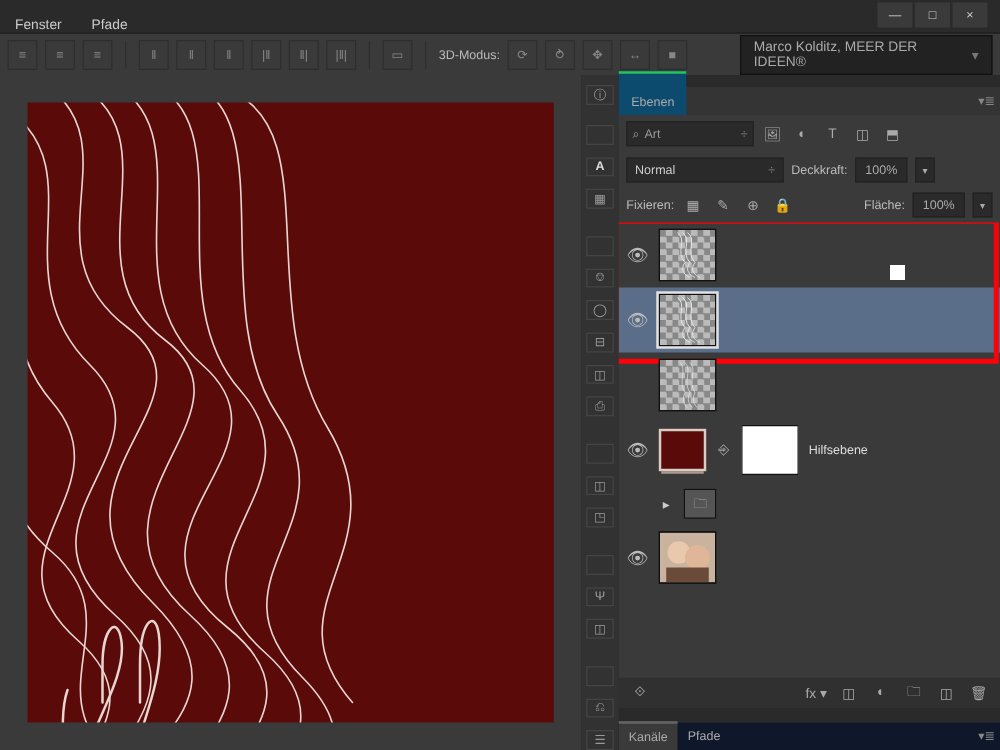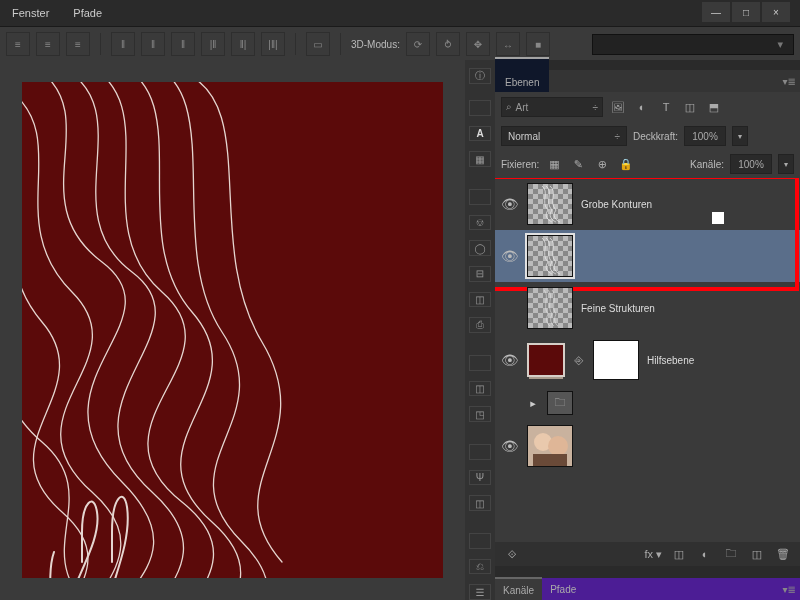--- a/index.html
+++ b/index.html
@@ -1,35 +1,35 @@
 <!DOCTYPE html>
 <html><head>
 <meta charset="utf-8">
 <style>
   html,body{margin:0;padding:0;width:800px;height:600px;background:#1e1e1e;font-family:Tahoma,Arial,sans-serif;font-size:11px;color:#aaa;overflow:hidden}
-  .menubar{height:26px;background:#2a2a2a;display:flex;align-items:center;padding:0 12px;gap:24px;border-bottom:1px solid #1a1a1a}
+  .menubar{height:26px;background:#2a2a2a;display:flex;align-items:flex-end;padding:0 12px;gap:24px;border-bottom:1px solid #1a1a1a}
   .menubar span{color:#ccc}
   .winctl{position:absolute;top:2px;right:10px;display:flex;gap:2px}
   .winctl div{width:28px;height:20px;background:#3a3a3a;display:flex;align-items:center;justify-content:center;color:#ccc;font-size:10px}
   .optbar{height:34px;background:#3a3a3a;border-bottom:1px solid #2a2a2a;display:flex;align-items:center;padding:0 6px;gap:6px}
   .obtn{width:22px;height:22px;border:1px solid #2e2e2e;display:flex;align-items:center;justify-content:center;color:#888;font-size:10px}
   .optbar .sep{width:1px;height:22px;background:#2e2e2e;margin:0 4px}
   .branding{margin-left:auto;background:#222;border:1px solid #111;padding:3px 10px;width:180px;display:flex;align-items:center}
   .branding .dd{margin-left:auto;color:#777}
   .body{position:absolute;top:60px;left:0;right:0;bottom:0;display:flex}
   .canvaswrap{flex:1;background:#3a3a3a;padding:22px;overflow:hidden}
   .canvas{width:100%;height:100%;background:#5b0a0a;position:relative;overflow:hidden}
   .canvas svg{position:absolute;left:-40px;top:-20px;width:500px;height:620px}
   .rightcol{width:335px;background:#2a2a2a;display:flex}
   .tabstrip{width:30px;background:#323232;display:flex;flex-direction:column;align-items:center;padding-top:8px;gap:10px}
   .tabstrip div{width:20px;height:20px;border:1px solid #444;display:flex;align-items:center;justify-content:center;font-size:10px;color:#999}
   .panels{flex:1;background:#3a3a3a;display:flex;flex-direction:column}
   .spacer10{height:10px;background:#2a2a2a}
   .ptab{height:22px;background:#343434;display:flex;align-items:center}
-  .ptab .t{padding:12px 10px;height:22px;display:flex;align-items:center;background:#0f172a;border-top:2px solid #a3a3a3;font-size:10px}
+  .ptab .t{padding:12px 10px;height:22px;display:flex;align-items:center;background:#0c4a6e;border-top:2px solid #22c55e;font-size:10px}
   .ptab .menu{margin-left:auto;margin-right:4px;color:#888;font-size:10px}
   .filterrow{height:24px;display:flex;align-items:center;gap:6px;padding:3px 6px;background:#3a3a3a}
   .search{flex:1;max-width:92px;background:#2a2a2a;border:1px solid #222;height:18px;display:flex;align-items:center;padding:0 4px;color:#999;font-size:10px}
   .search .zoom{margin-right:4px}
   .smbtn{width:18px;height:18px;display:flex;align-items:center;justify-content:center;color:#aaa;font-size:11px}
   .blendrow{height:24px;display:flex;align-items:center;gap:6px;padding:2px 6px;background:#3a3a3a}
   .blendsel{background:#2a2a2a;border:1px solid #222;height:18px;width:112px;display:flex;align-items:center;padding:0 6px;color:#ccc;font-size:10px}
   .blendsel .arr{margin-left:auto;color:#888}
   .lab{font-size:10px;color:#bbb}
   .opval{background:#2a2a2a;border:1px solid #222;height:18px;width:40px;display:flex;align-items:center;justify-content:center;font-size:10px}
@@ -44,21 +44,21 @@
   .thumb.small{width:24px;height:22px}
   .thumb.sel{outline:2px solid #e1e1e1}
   .thumb .checker{position:absolute;inset:0;background:repeating-conic-gradient(#bbb 0 25%,#888 25% 50%) 0 0/10px 10px}
   .thumb svg{position:absolute;inset:0}
   .lname{flex:1;color:#ddd;font-size:10px}
   .layer.sel .lname{color:#fff}
   .layersbottom{height:24px;background:#303030;display:flex;align-items:center;gap:8px;padding:0 8px}
   .layersbottom .sp{flex:1}
   .bicon{width:18px;height:18px;display:flex;align-items:center;justify-content:center;color:#aaa;font-size:11px}
   .hl{position:absolute;border:4px solid #ff0008;left:-4px;top:-3px;width:300px;height:108px;pointer-events:none}
-  .paneltabs2{height:22px;background:#4c1d95;display:flex;align-items:center}
+  .paneltabs2{height:22px;background:#0f172a;display:flex;align-items:center}
   .paneltabs2 .t{padding:0 8px;height:22px;display:flex;align-items:center;font-size:10px;color:#aaa}
   .paneltabs2 .t.act{background:#3a3a3a;border-top:2px solid #666}
   .fill12{height:12px;background:#2a2a2a}
   .collapse{position:absolute;top:64px;right:340px;color:#888;font-size:9px}
   .collapse2{position:absolute;top:64px;left:442px;color:#888;font-size:9px}
   .dragcursor{position:absolute;left:712px;top:212px;width:14px;height:14px;pointer-events:none}
   .dragcursor .box{width:10px;height:10px;border:1px solid #fff;background:#fff}
 </style>
 </head>
 <body>
@@ -87,20 +87,21 @@
   <div class="sep"></div>
   <div class="obtn">▭</div>
   <div class="sep"></div>
   <span class="lab">3D-Modus:</span>
   <div class="obtn">⟳</div>
   <div class="obtn">⥁</div>
   <div class="obtn">✥</div>
   <div class="obtn">↔</div>
   <div class="obtn">■</div>
   <div class="branding">
+    <span>Marco Kolditz, MEER DER IDEEN®</span>
     <span class="dd">▾</span>
   </div>
 </div>
 
 <div class="collapse2">◂◂</div>
 <div class="collapse">▸▸</div>
 
 <div class="body">
   <div class="canvaswrap">
     <div class="canvas">
@@ -180,41 +181,40 @@
         <div class="opval">100%</div>
         <div class="oparr">▾</div>
       </div>
 
       <div class="lockrow">
         <span class="lab">Fixieren:</span>
         <div class="smbtn">▦</div>
         <div class="smbtn">✎</div>
         <div class="smbtn">⊕</div>
         <div class="smbtn">🔒</div>
-        <span class="lab" style="margin-left:auto">Kanäle:</span>
+        <span class="lab" style="margin-left:auto">Fläche:</span>
         <div class="opval">100%</div>
         <div class="oparr">▾</div>
       </div>
 
       <div class="layers">
         <div class="hl"></div>
 
         <div class="layer">
           <div class="vis">👁</div>
           <div class="thumb">
             <div class="checker"></div>
             <svg viewBox="0 0 44 40">
                 <g stroke="#eee" fill="none" stroke-width="0.7">
                   <path d="M14 2C22 8 12 18 20 26 14 34 24 38 24 38"></path>
                   <path d="M18 2C26 8 16 18 24 26 18 34 28 38 28 38"></path>
                   <path d="M22 2C30 8 20 18 28 26 22 34 32 38 32 38"></path>
                 </g>
               </svg>
           </div>
-          <div class="lname">Grobe Konturen</div>
         </div>
 
         <div class="layer sel">
           <div class="vis">👁</div>
           <div class="thumb sel">
             <div class="checker"></div>
             <svg viewBox="0 0 44 40">
                 <g stroke="#eee" fill="none" stroke-width="0.7">
                   <path d="M14 2C22 8 12 18 20 26 14 34 24 38 24 38"></path>
                   <path d="M18 2C26 8 16 18 24 26 18 34 28 38 28 38"></path>
@@ -229,21 +229,20 @@
           <div class="thumb">
             <div class="checker"></div>
             <svg viewBox="0 0 44 40">
                 <g stroke="#eee" fill="none" stroke-width="0.5">
                   <path d="M16 2C22 8 14 18 20 26 16 34 22 38 22 38"></path>
                   <path d="M20 2C26 8 18 18 24 26 20 34 26 38 26 38"></path>
                   <path d="M24 2C30 8 22 18 28 26 24 34 30 38 30 38"></path>
                 </g>
               </svg>
           </div>
-          <div class="lname">Feine Strukturen</div>
         </div>
 
         <div class="layer">
           <div class="vis">👁</div>
           <div class="thumb" style="background:#5b0a0a;width:34px;height:30px;border:2px solid #d6cfc8;box-shadow:0 4px 0 -2px #aa9b8d"></div>
           <div style="width:12px;text-align:center">⎆</div>
           <div class="thumb" style="background:#fff;width:44px;height:38px"></div>
           <div class="lname">Hilfsebene</div>
         </div>
 

